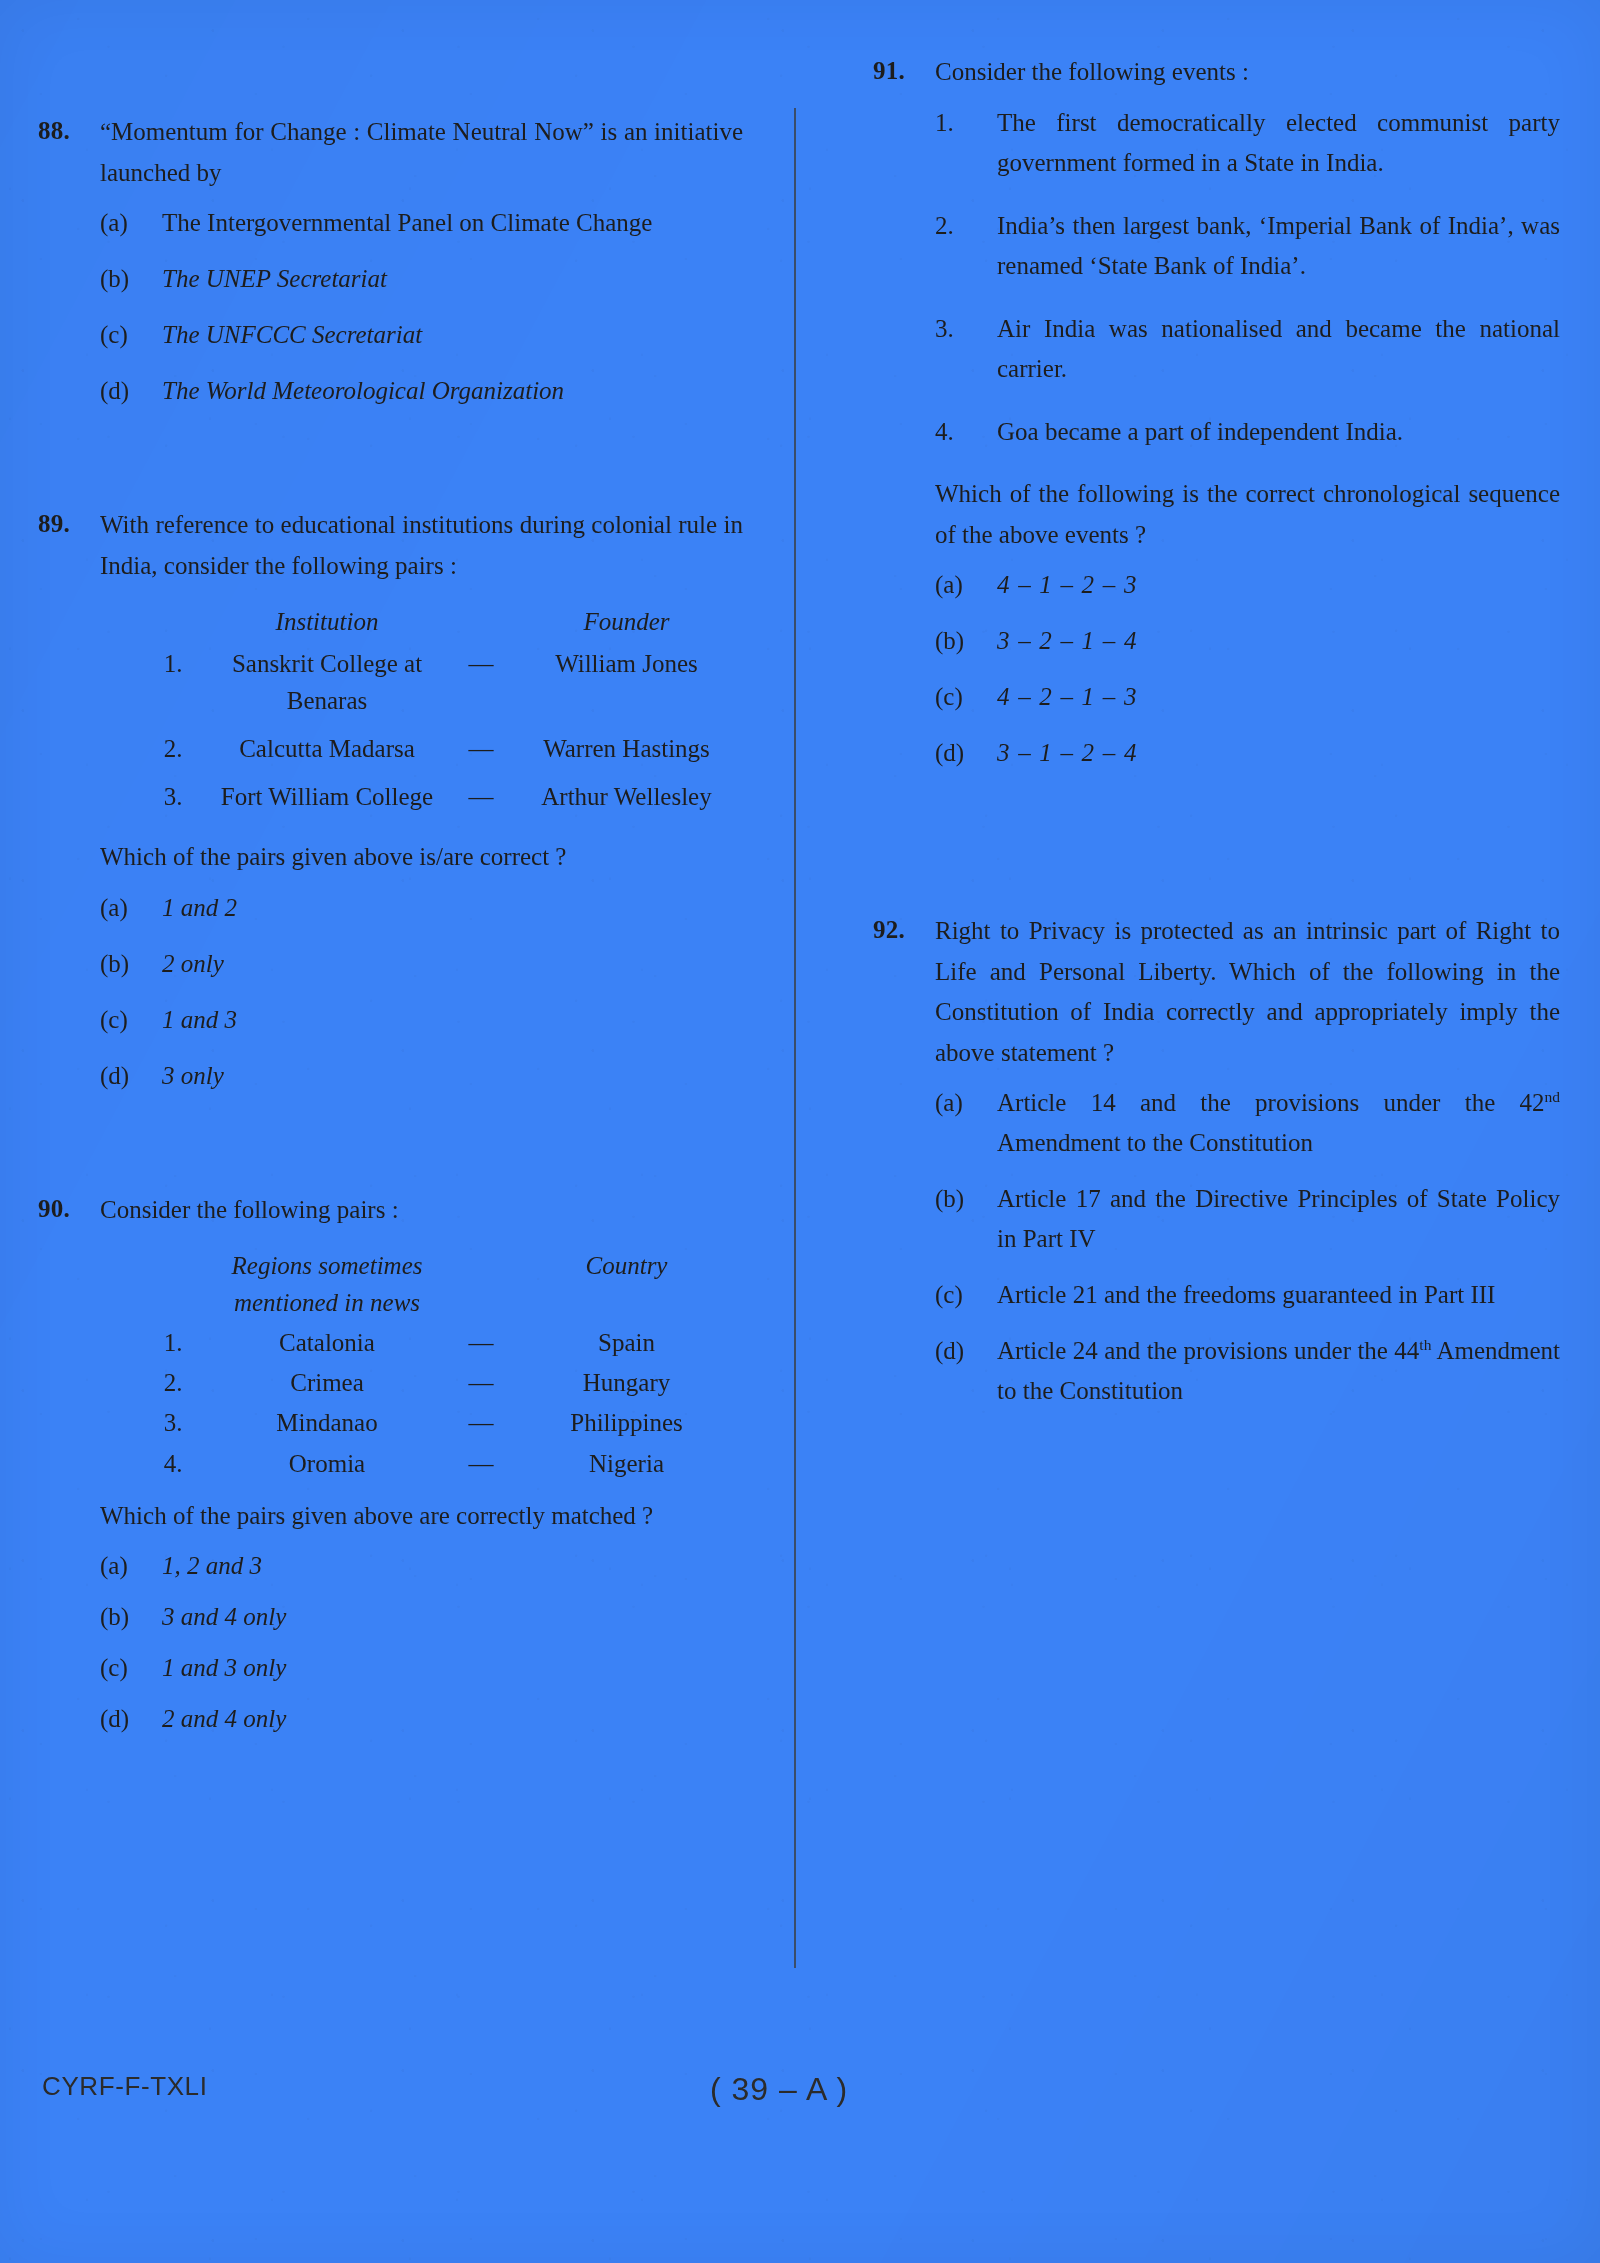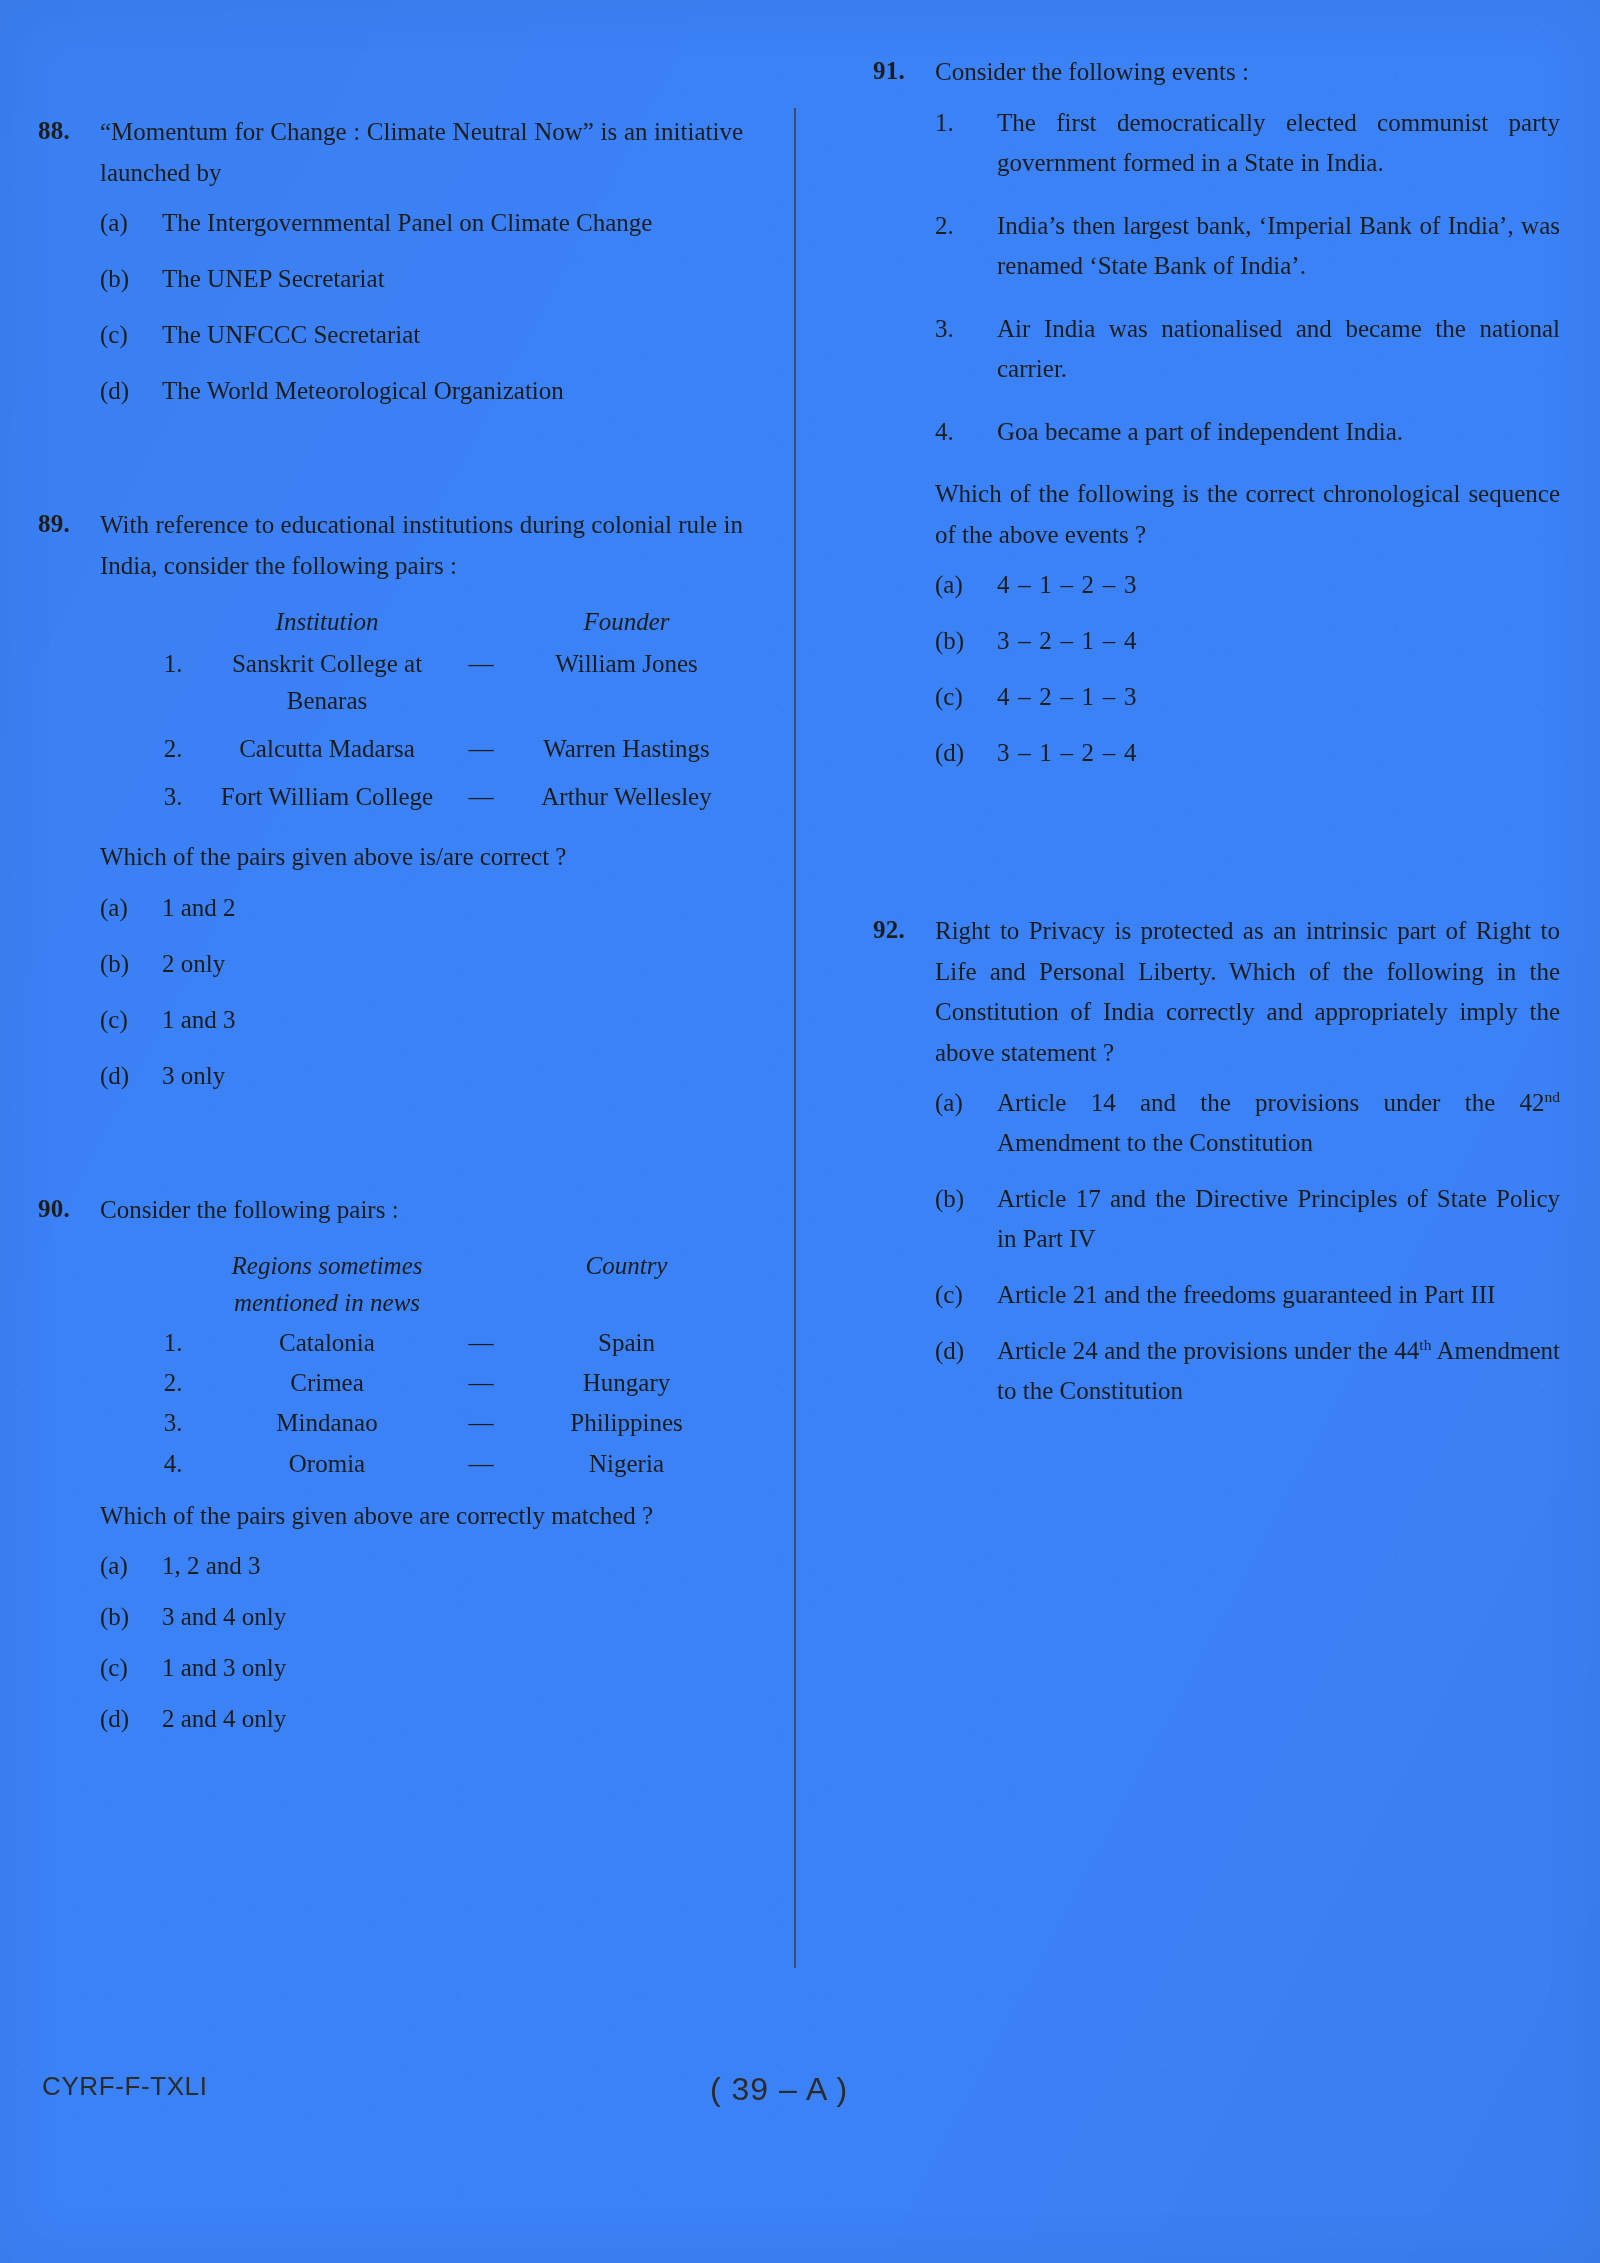--- a/index.html
+++ b/index.html
@@ -104,21 +104,21 @@
   }
   .opt-tight { margin-bottom: 11px; }
   .opt-key {
     flex: 0 0 62px;
   }
   .opt-text {
     flex: 1 1 auto;
     text-align: justify;
     text-align-last: left;
   }
-  .opt-text.nojust { text-align: center; }
+  .opt-text.nojust { text-align: center; font-style: italic; }
 
   
   .stmts { margin: 4px 0 14px 0; }
   .stmt {
     display: flex;
     font-size: 25px;
     line-height: 1.62;
     margin-bottom: 22px;
   }
   .stmt-num { flex: 0 0 62px; }

